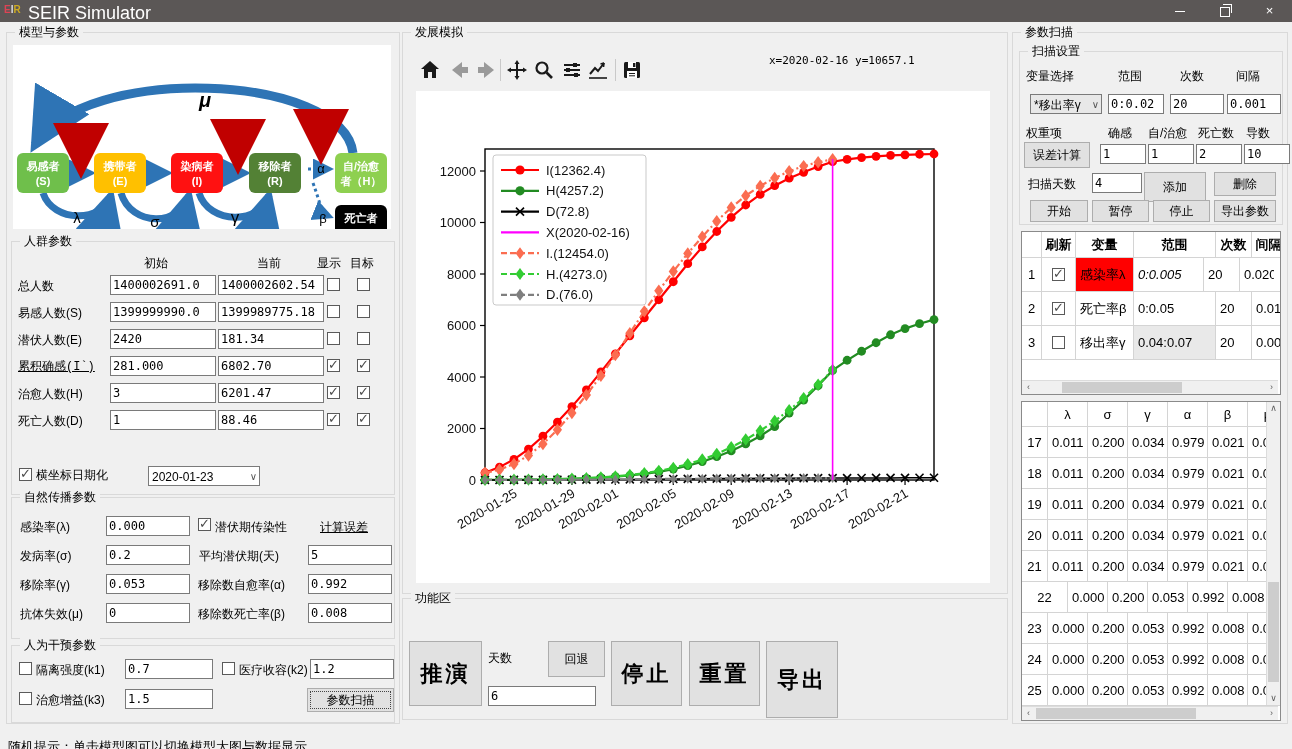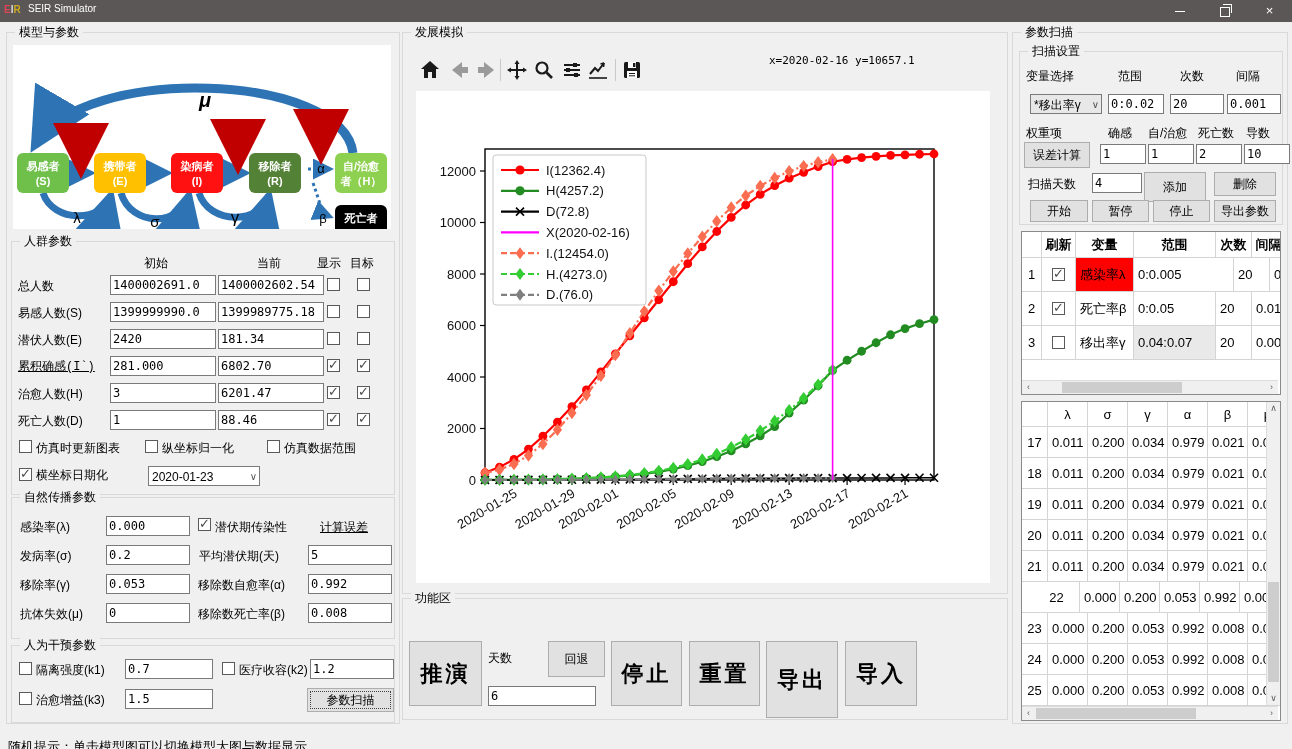--- a/index.html
+++ b/index.html
@@ -1,20 +1,20 @@
 <!DOCTYPE html>
 <html><head>
 <meta charset="utf-8">
 <style>
   html,body{margin:0;padding:0;width:1292px;height:749px;overflow:hidden;background:#f0f0f0;
     font-family:"Liberation Sans","DejaVu Sans",sans-serif;font-size:12px;color:#000;}
   .abs{position:absolute}
   
   #titlebar{position:absolute;left:0;top:0;width:1292px;height:22px;background:#5b5756;color:#fff;}
-  #titlebar .ttl{position:absolute;left:28px;top:3px;font-size:10px;color:#fff}
+  #titlebar .ttl{position:absolute;left:28px;top:3px;font-size:18px;color:#fff}
   #app-icon{position:absolute;left:4px;top:4px;width:20px;height:14px;font-size:10px;font-weight:bold;overflow:hidden;white-space:nowrap}
   .wbtn{position:absolute;top:0;width:45px;height:22px;text-align:center;color:#fff;line-height:22px;font-size:13px}
   .minbar{display:inline-block;width:10px;height:1px;background:#fff;vertical-align:middle}
   .restore{display:inline-block;width:8px;height:8px;border:1px solid #fff;position:relative;vertical-align:middle}
   .restore:before{content:"";position:absolute;left:2px;top:-4px;width:8px;height:8px;border:1px solid #fff;border-bottom:none;border-left:none}
   
   .gb{position:absolute;border:1px solid #d9d9d9;background:#f0f0f0}
   .gb>.gl{position:absolute;top:-9px;left:8px;background:#f0f0f0;padding:0 4px;font-size:12px;line-height:16px;white-space:nowrap}
   
   .tin{position:absolute;border:1px solid #7a7a7a;background:#fff;font-family:"DejaVu Sans Mono","Liberation Mono",monospace;
@@ -170,28 +170,20 @@
           <span class="cb ck" style="left: 315px; top: 4px;"></span>
           <span class="cb ck" style="left: 345px; top: 4px;"></span>
         </div>
         <div style="position: relative; height: 27px;">
           <span class="lbl" style="left: 6px; top: 5px;">死亡人数(D)</span>
           <input class="tin" value="1" style="left: 98px; top: 1px; width: 100px;">
           <input class="tin" value="88.46" style="left: 206px; top: 1px; width: 100px;">
           <span class="cb ck" style="left: 315px; top: 4px;"></span>
           <span class="cb ck" style="left: 345px; top: 4px;"></span>
         </div>
-      </div>
-    <div id="pop-checks" class="abs" style="left:0;top:196px;width:382px;height:24px">
-        <span class="cb" style="left: 7px; top: 2px;"></span>
-        <span class="lbl" style="left: 24px; top: 3px;">仿真时更新图表</span>
-        <span class="cb" style="left: 133px; top: 2px;"></span>
-        <span class="lbl" style="left: 150px; top: 3px;">纵坐标归一化</span>
-        <span class="cb" style="left: 255px; top: 2px;"></span>
-        <span class="lbl" style="left: 272px; top: 3px;">仿真数据范围</span>
       </div>
     <span class="cb ck" style="left:7px;top:226px"></span>
     <span class="lbl" style="left:24px;top:226px">横坐标日期化</span>
     <div class="combo" style="left:136px;top:224px;width:112px">
       <span>2020-01-23</span><span class="chev">∨</span>
     </div>
   </div>
 
   <div class="gb" style="left:4px;top:464px;width:382px;height:140px">
     <span class="gl">自然传播参数</span>
@@ -579,21 +571,20 @@
 
 <div class="gb" style="left:402px;top:598px;width:604px;height:120px">
   <span class="gl">功能区</span>
   <div class="btn big" style="left:6px;top:42px;width:73px;height:65px">推演</div>
   <span class="lbl" style="left:85px;top:52px">天数</span>
   <input class="tin" style="left: 85px; top: 87px; width: 102px;" value="6">
   <div class="btn" style="left:145px;top:42px;width:57px;height:36px">回退</div>
   <div class="btn big" style="left:208px;top:42px;width:71px;height:65px">停止</div>
   <div class="btn big" style="left:286px;top:42px;width:71px;height:65px">重置</div>
   <div class="btn big" style="left:363px;top:42px;width:72px;height:77px">导出</div>
-  <div class="btn big" style="left:442px;top:42px;width:72px;height:65px">导入</div>
 </div>
 
 <div class="gb" style="left:1012px;top:32px;width:274px;height:690px">
   <span class="gl">参数扫描</span>
 
   <div class="gb" style="left:6px;top:18px;width:262px;height:172px">
     <span class="gl">扫描设置</span>
     <span class="lbl" style="left:6px;top:17px">变量选择</span>
     <span class="lbl" style="left:98px;top:17px">范围</span>
     <span class="lbl" style="left:160px;top:17px">次数</span>
@@ -633,21 +624,21 @@
           <div class="tcell" style="width: 82px; height: 25px;">范围</div>
           <div class="tcell" style="width: 36px; height: 25px;">次数</div>
           <div class="tcell" style="width: 34px; height: 25px;">间隔</div>
         </div>
         <div class="trow">
           <div class="tcell rownum" style="width: 20px; height: 33px;">1</div>
           <div class="tcell" style="width: 34px; height: 33px; justify-content: center; padding-left: 0px;">
             <span class="cb ck" style="position: relative;"></span>
           </div>
           <div class="tcell" style="width: 58px; height: 33px; background: rgb(255, 0, 0);">感染率λ</div>
-          <div class="tcell" style="width: 100px; height: 33px;">0:0.005</div>
+          <div class="tcell" style="width: 70px; height: 33px; font-style: italic;">0:0.005</div>
           <div class="tcell" style="width: 36px; height: 33px;">20</div>
           <div class="tcell" style="width: 34px; height: 33px; border-right: none;">0.020</div>
         </div>
         <div class="trow">
           <div class="tcell rownum" style="width: 20px; height: 33px;">2</div>
           <div class="tcell" style="width: 34px; height: 33px; justify-content: center; padding-left: 0px;">
             <span class="cb ck" style="position: relative;"></span>
           </div>
           <div class="tcell" style="width: 58px; height: 33px;">死亡率β</div>
           <div class="tcell" style="width: 82px; height: 33px;">0:0.05</div>
@@ -722,21 +713,21 @@
         <div class="trow">
           <div class="tcell rownum" style="width: 26px; height: 30px;">21</div>
           <div class="tcell" style="width: 40px; height: 30px;">0.011</div>
           <div class="tcell" style="width: 40px; height: 30px;">0.200</div>
           <div class="tcell" style="width: 40px; height: 30px;">0.034</div>
           <div class="tcell" style="width: 40px; height: 30px;">0.979</div>
           <div class="tcell" style="width: 40px; height: 30px;">0.021</div>
           <div class="tcell" style="width: 40px; height: 30px;">0.0</div>
         </div>
         <div class="trow">
-          <div class="tcell rownum" style="width: 46px; height: 30px; margin-left: 12px;">22</div>
+          <div class="tcell rownum" style="width: 46px; height: 30px;">22</div>
           <div class="tcell" style="width: 40px; height: 30px;">0.000</div>
           <div class="tcell" style="width: 40px; height: 30px;">0.200</div>
           <div class="tcell" style="width: 40px; height: 30px;">0.053</div>
           <div class="tcell" style="width: 40px; height: 30px;">0.992</div>
           <div class="tcell" style="width: 40px; height: 30px;">0.008</div>
           <div class="tcell" style="width: 40px; height: 30px;">0.0</div>
         </div>
         <div class="trow">
           <div class="tcell rownum" style="width: 26px; height: 30px; text-align: right;">23</div>
           <div class="tcell" style="width: 40px; height: 30px;">0.000</div>

